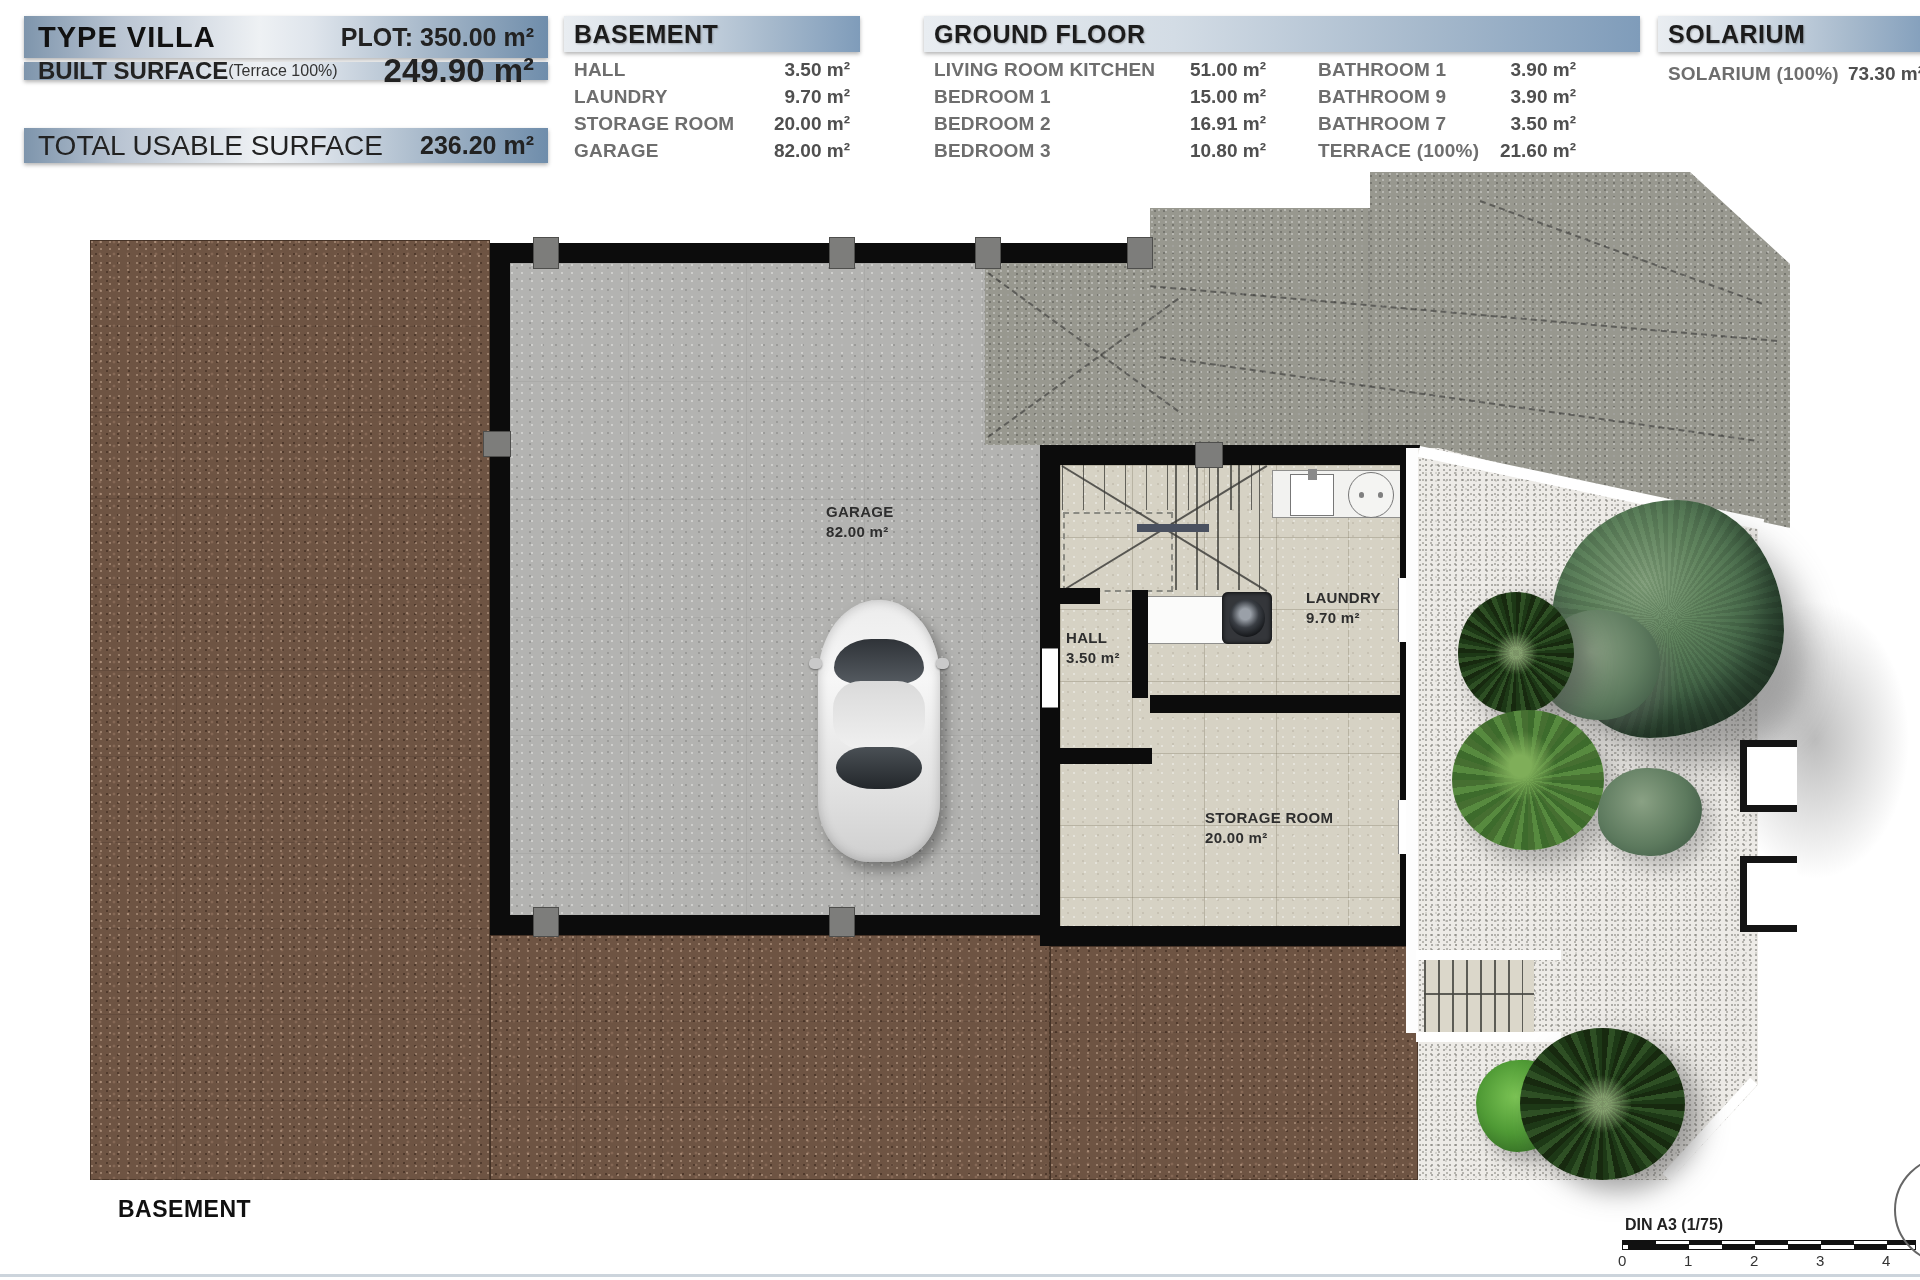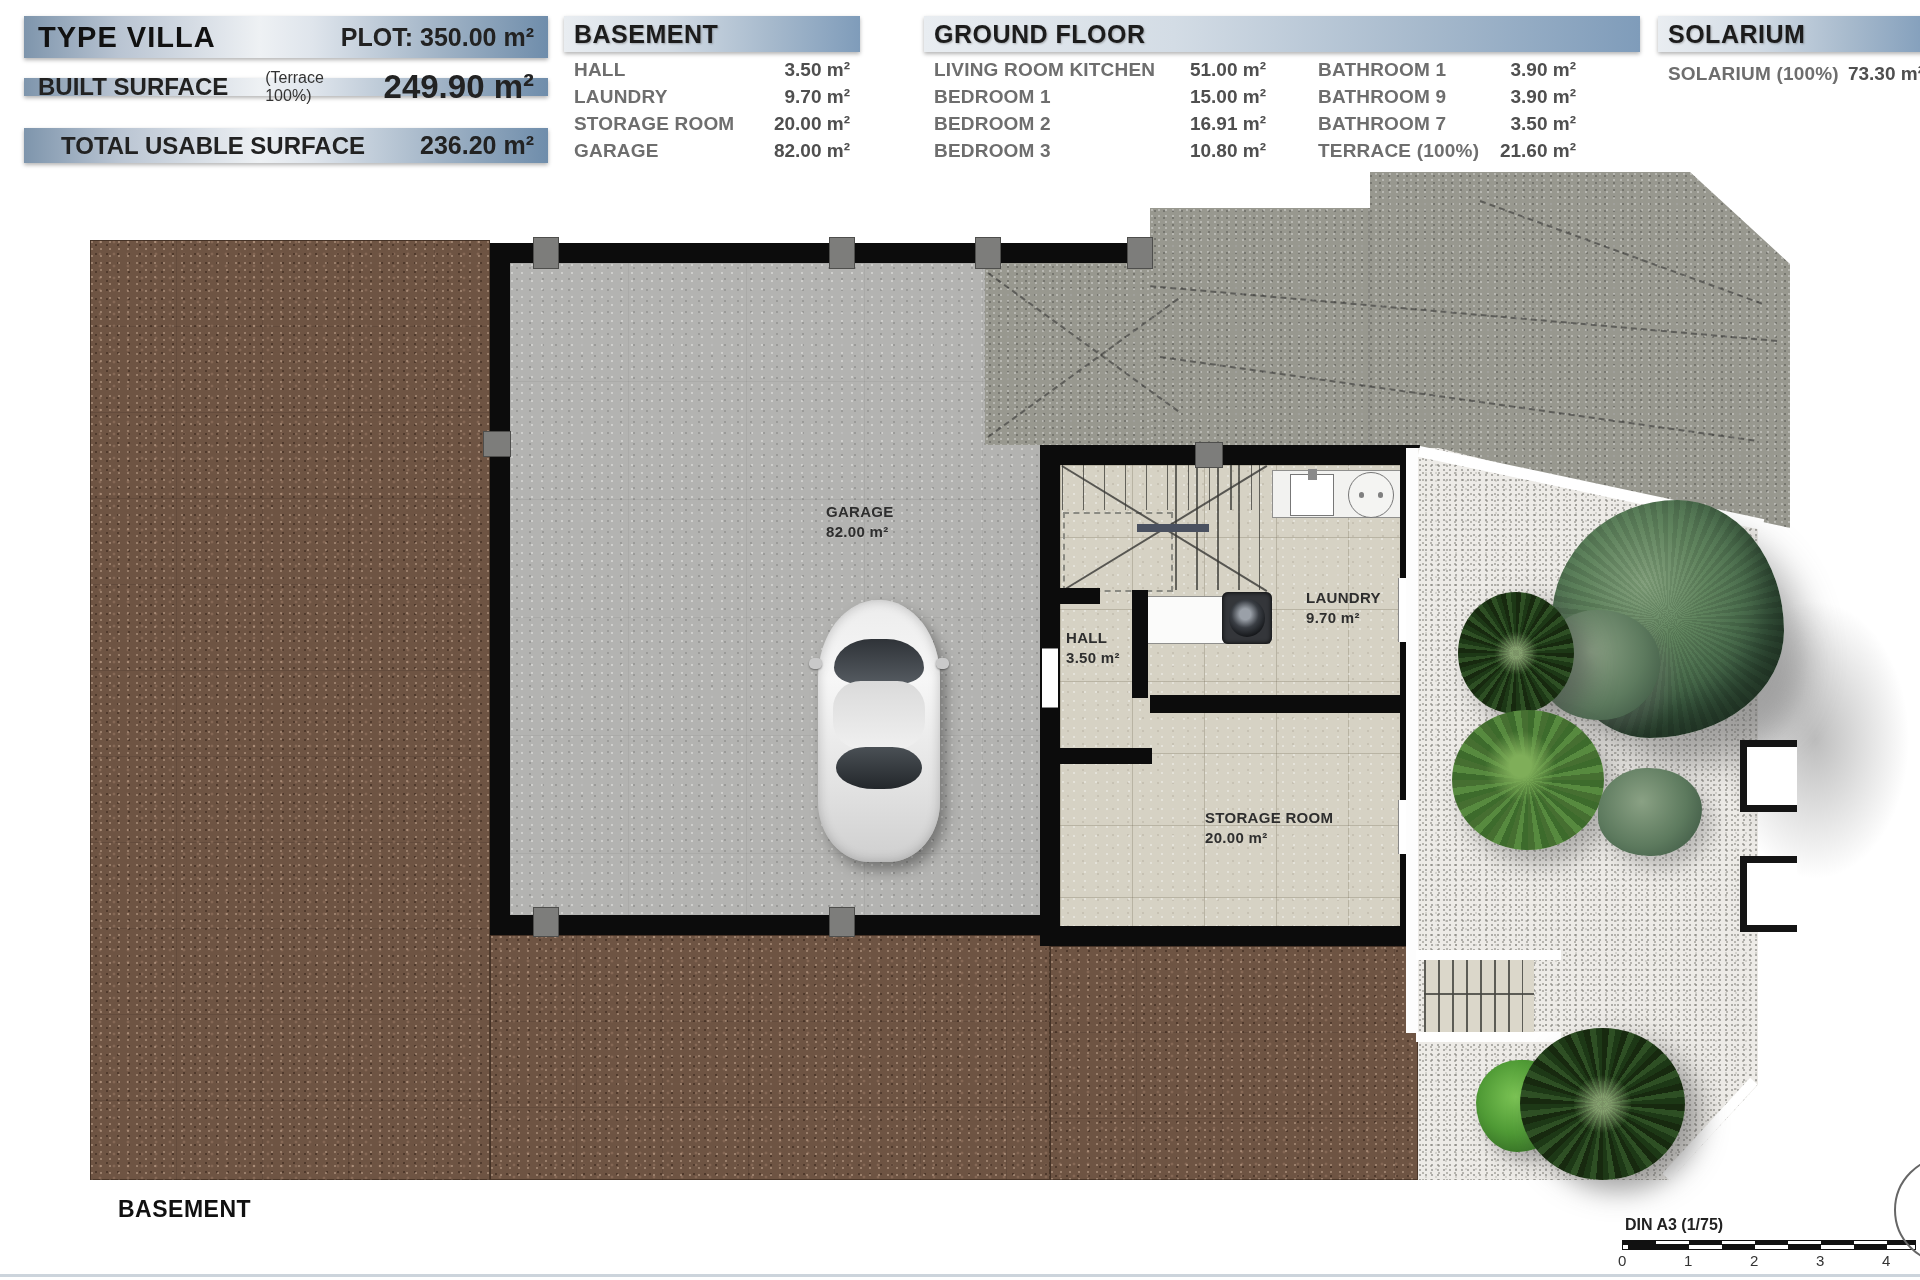--- a/index.html
+++ b/index.html
@@ -103,27 +103,27 @@
     repeating-linear-gradient(90deg,#111 0 33px,#fff 33px 66px);}
   .sb-tick{position:absolute;font-size:15px;color:#333;}
 </style>
 </head>
 <body>
 
 <div class="abs bar-metal" style="left:24px;top:16px;width:496px;height:42px;">
   <span style="font-size:29px;font-weight:800;color:#111;letter-spacing:1px;flex:1;">TYPE VILLA</span>
   <span style="font-size:25px;font-weight:700;color:#222;margin-left:44px;">PLOT: 350.00 m²</span>
 </div>
-<div class="abs bar-metal" style="left:24px;top:78px;width:496px;height:18px;gap:23px;">
+<div class="abs bar-metal" style="left:24px;top:62px;width:496px;height:18px;">
   <span style="font-size:24px;font-weight:700;color:#222;">BUILT SURFACE</span>
-  <span style="font-size:16px;font-weight:400;color:#333;margin-left:14px;flex:1;">(Terrace 100%)</span>
+  <span style="font-size:16px;font-weight:400;color:#333;margin-left:0;flex:1;">(Terrace 100%)</span>
   <span style="font-size:33px;font-weight:700;color:#222;">249.90 m²</span>
 </div>
 <div class="abs bar-metal" style="left:24px;top:128px;width:496px;height:35px;">
-  <span style="font-size:24px;font-weight:700;color:#222;flex:1;margin-left:23px;">TOTAL USABLE SURFACE</span>
+  <span style="font-size:28px;font-weight:400;color:#222;flex:1;">TOTAL USABLE SURFACE</span>
   <span style="font-size:25px;font-weight:700;color:#222;">236.20 m²</span>
 </div>
 
 <div class="abs" style="left:564px;top:16px;width:296px;">
   <div class="thead" style="height:36px;">
     <span class="t-title">BASEMENT</span>
   </div>
   <div style="margin-top:4px;">
     <div class="legrow">
         <span class="lab">HALL</span>

